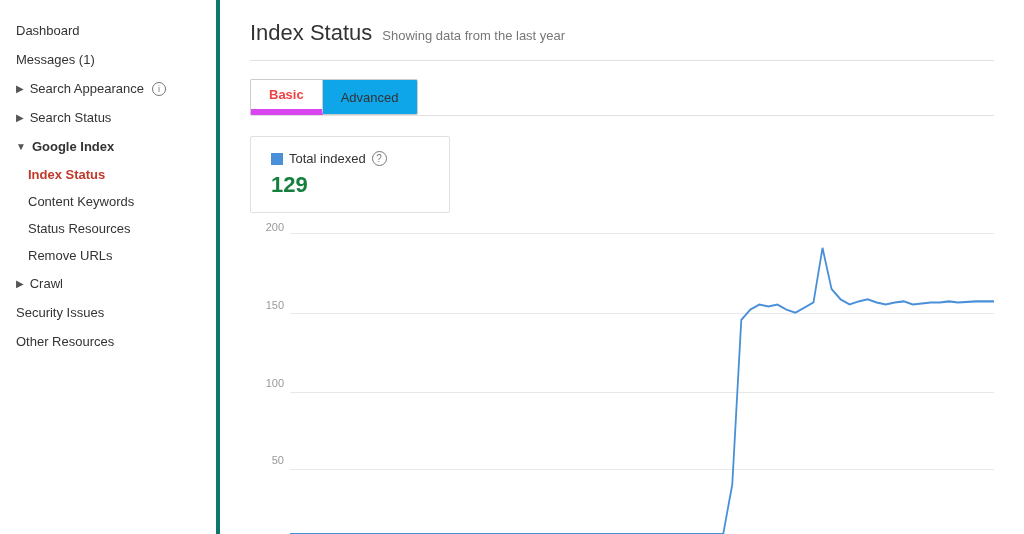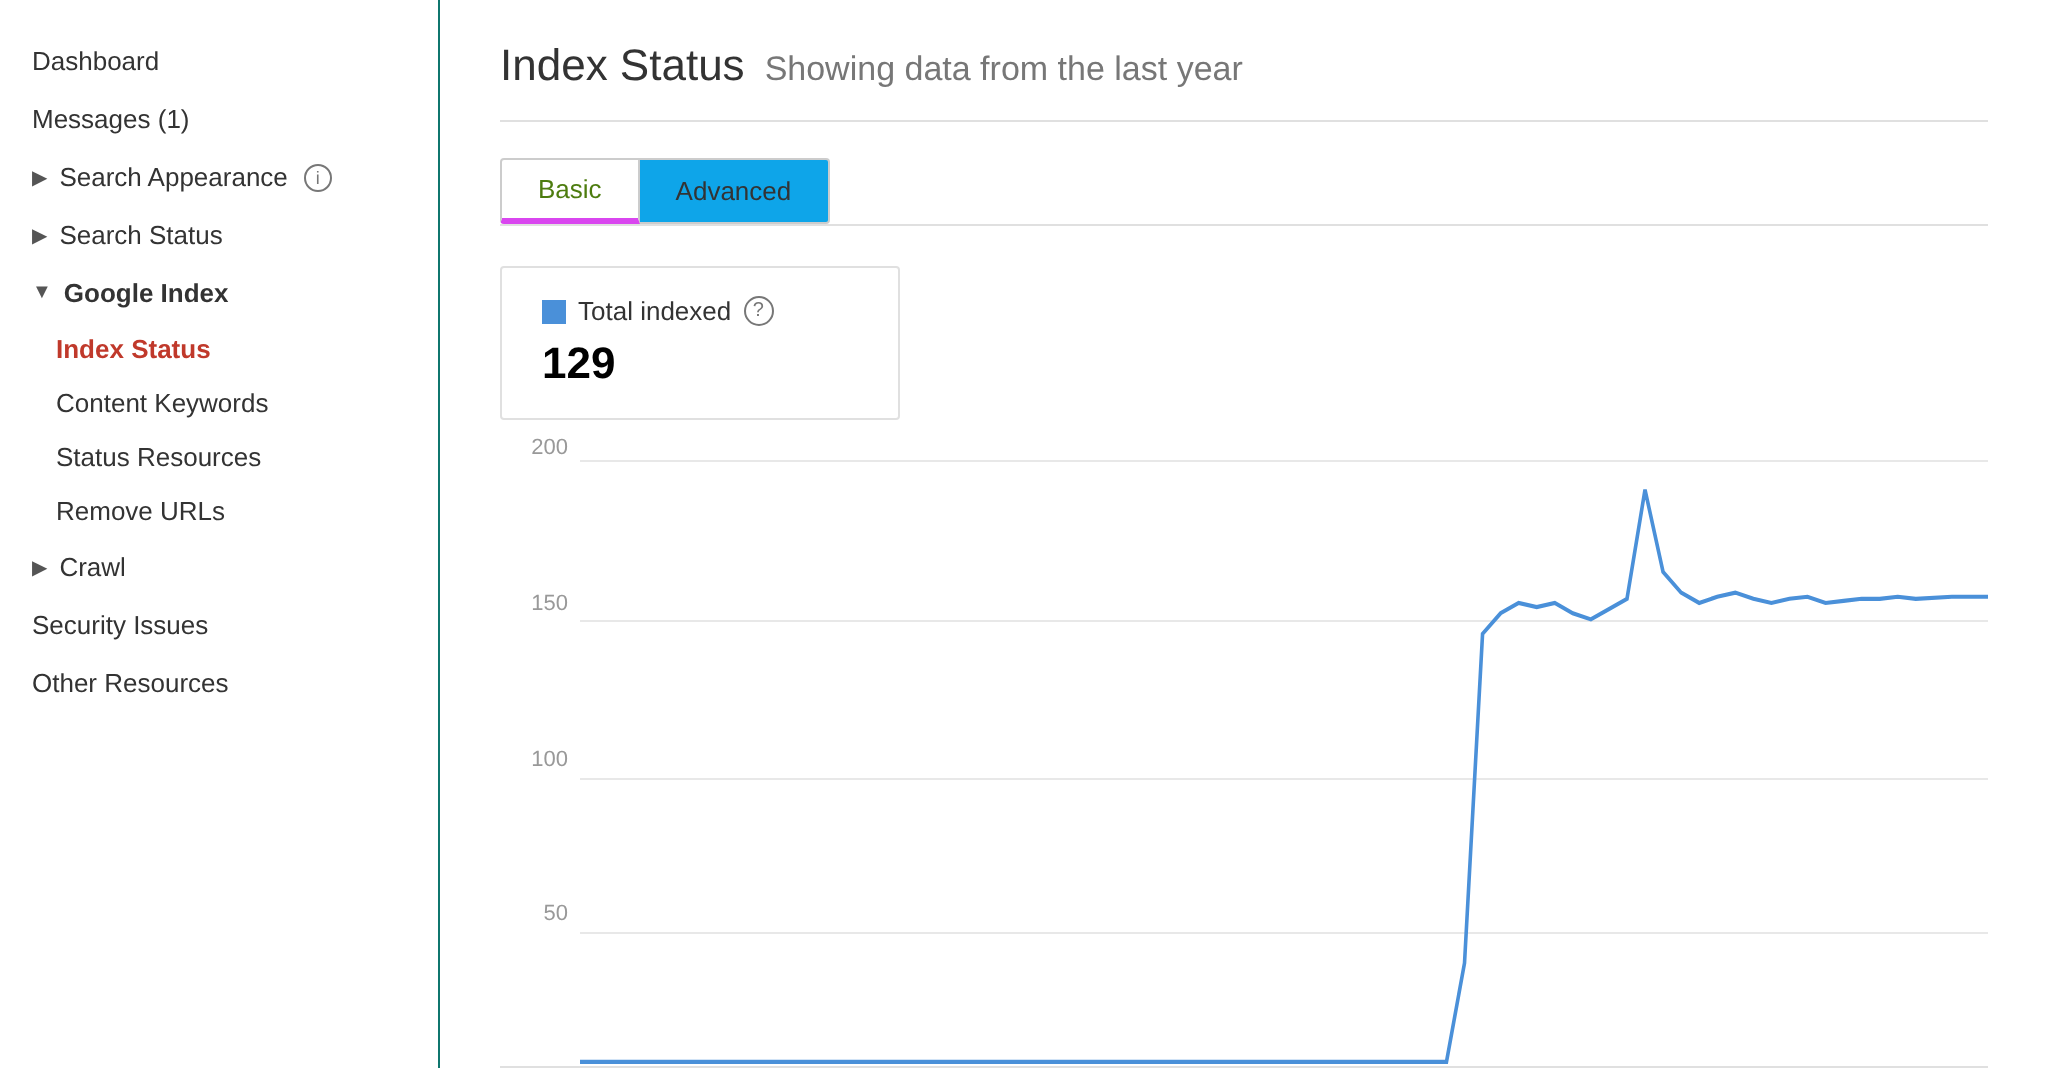--- a/index.html
+++ b/index.html
@@ -11,21 +11,21 @@
       display: flex;
       height: 534px;
       width: 1024px;
       overflow: hidden;
     }
 
     
     #sidebar {
       width: 220px;
       min-width: 220px;
-      border-right: 1px solid #0f766e;
+      border-right: 4px solid #0f766e;
       padding: 16px 0;
       background: #fff;
       overflow-y: auto;
     }
     .sidebar-item {
       padding: 7px 16px;
       cursor: pointer;
       color: #333;
       font-size: 13px;
       display: flex;
@@ -79,21 +79,21 @@
       margin-bottom: 18px;
       border-bottom: 1px solid #e0e0e0;
       padding-bottom: 14px;
     }
     .page-title {
       font-size: 22px;
       font-weight: normal;
       color: #333;
     }
     .page-subtitle {
-      font-size: 17px;
+      font-size: 13px;
       color: #777;
     }
 
     
     .tab-bar {
       display: flex;
       gap: 0;
       margin-bottom: 20px;
       border-bottom: 1px solid #e0e0e0;
     }
@@ -101,23 +101,23 @@
       padding: 7px 18px;
       border: 1px solid #ccc;
       background: #0ea5e9;
       font-size: 13px;
       cursor: pointer;
       color: #333;
       margin-right: -1px;
     }
     .tab-btn.active {
       background: #fff;
-      border-bottom: 3px solid #d946ef;
-      font-weight: normal;
-      color: #4d7c0f;
+      border-bottom: 6px solid #d946ef;
+      font-weight: bold;
+      color: #ef4444;
       z-index: 1;
     }
     .tab-btn:first-child { border-radius: 2px 0 0 2px; }
     .tab-btn:last-child { border-radius: 0 2px 2px 0; }
 
     
     .stat-card {
       display: inline-block;
       border: 1px solid #e0e0e0;
       padding: 14px 20px;
@@ -135,21 +135,21 @@
     }
     .stat-color-box {
       width: 12px;
       height: 12px;
       background: #4a90d9;
       display: inline-block;
     }
     .stat-value {
       font-size: 22px;
       font-weight: bold;
-      color: #000000;
+      color: #15803d;
     }
     .help-icon {
       display: inline-flex;
       align-items: center;
       justify-content: center;
       width: 15px;
       height: 15px;
       border-radius: 50%;
       border: 1px solid #777;
       font-size: 10px;

